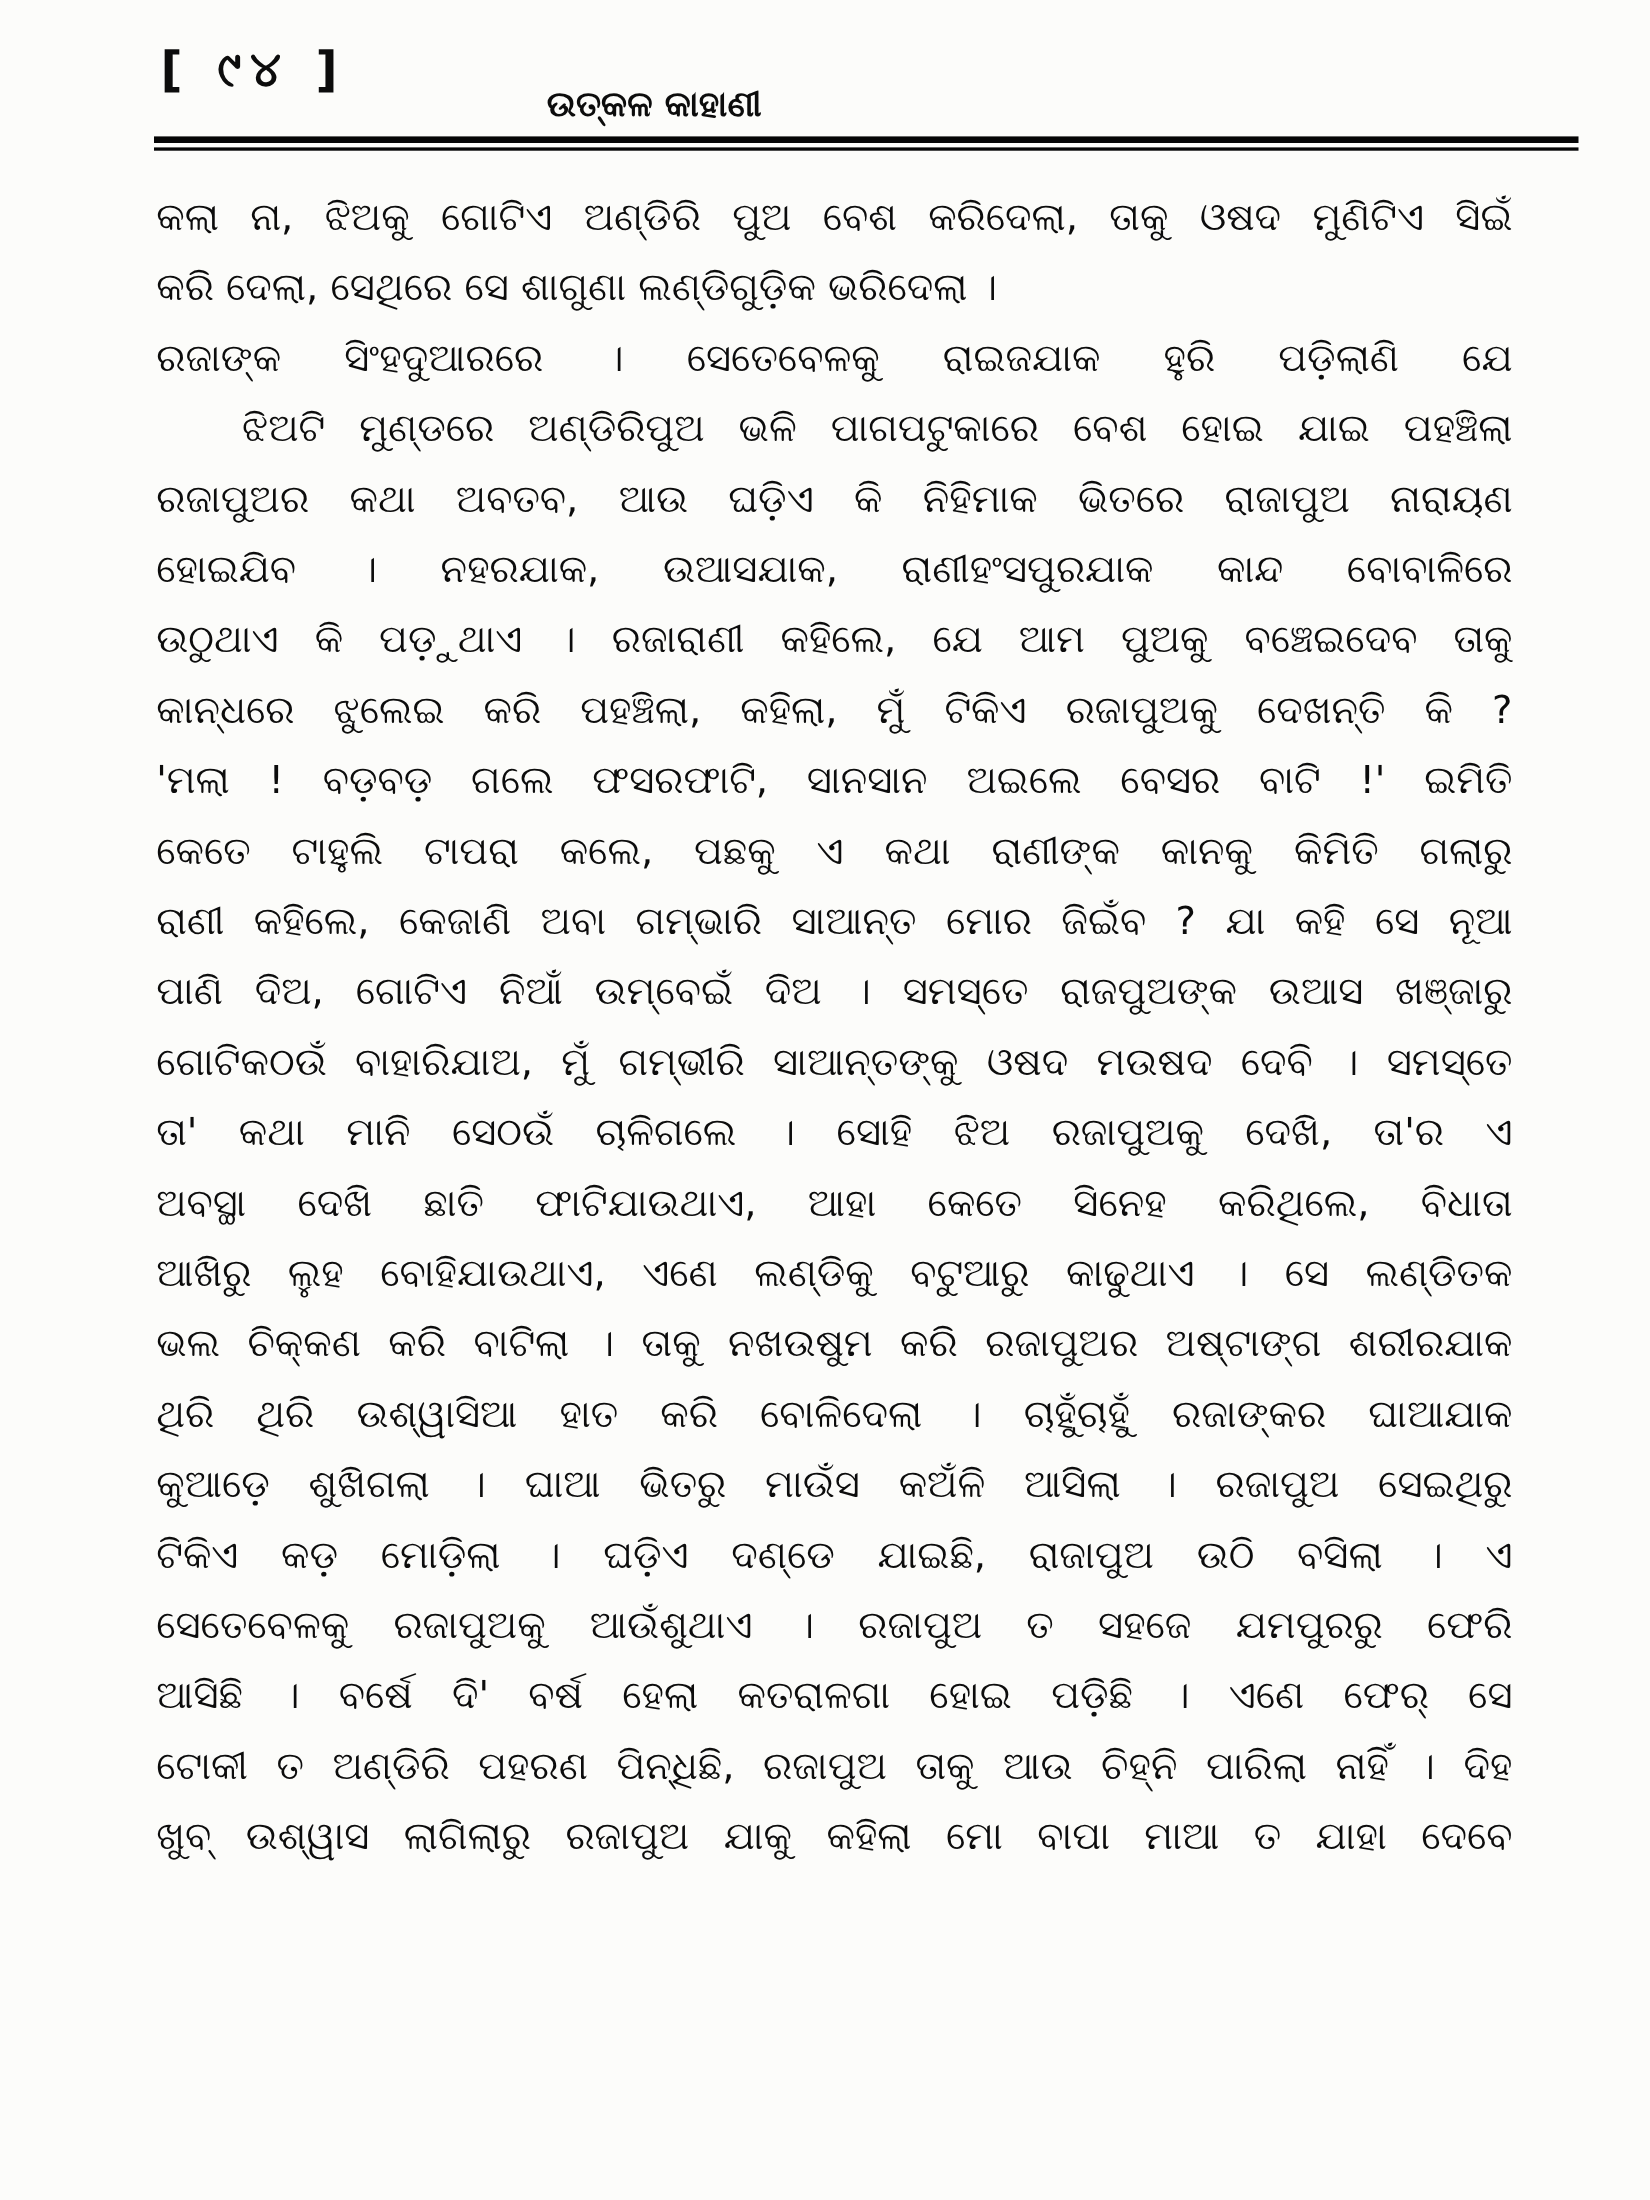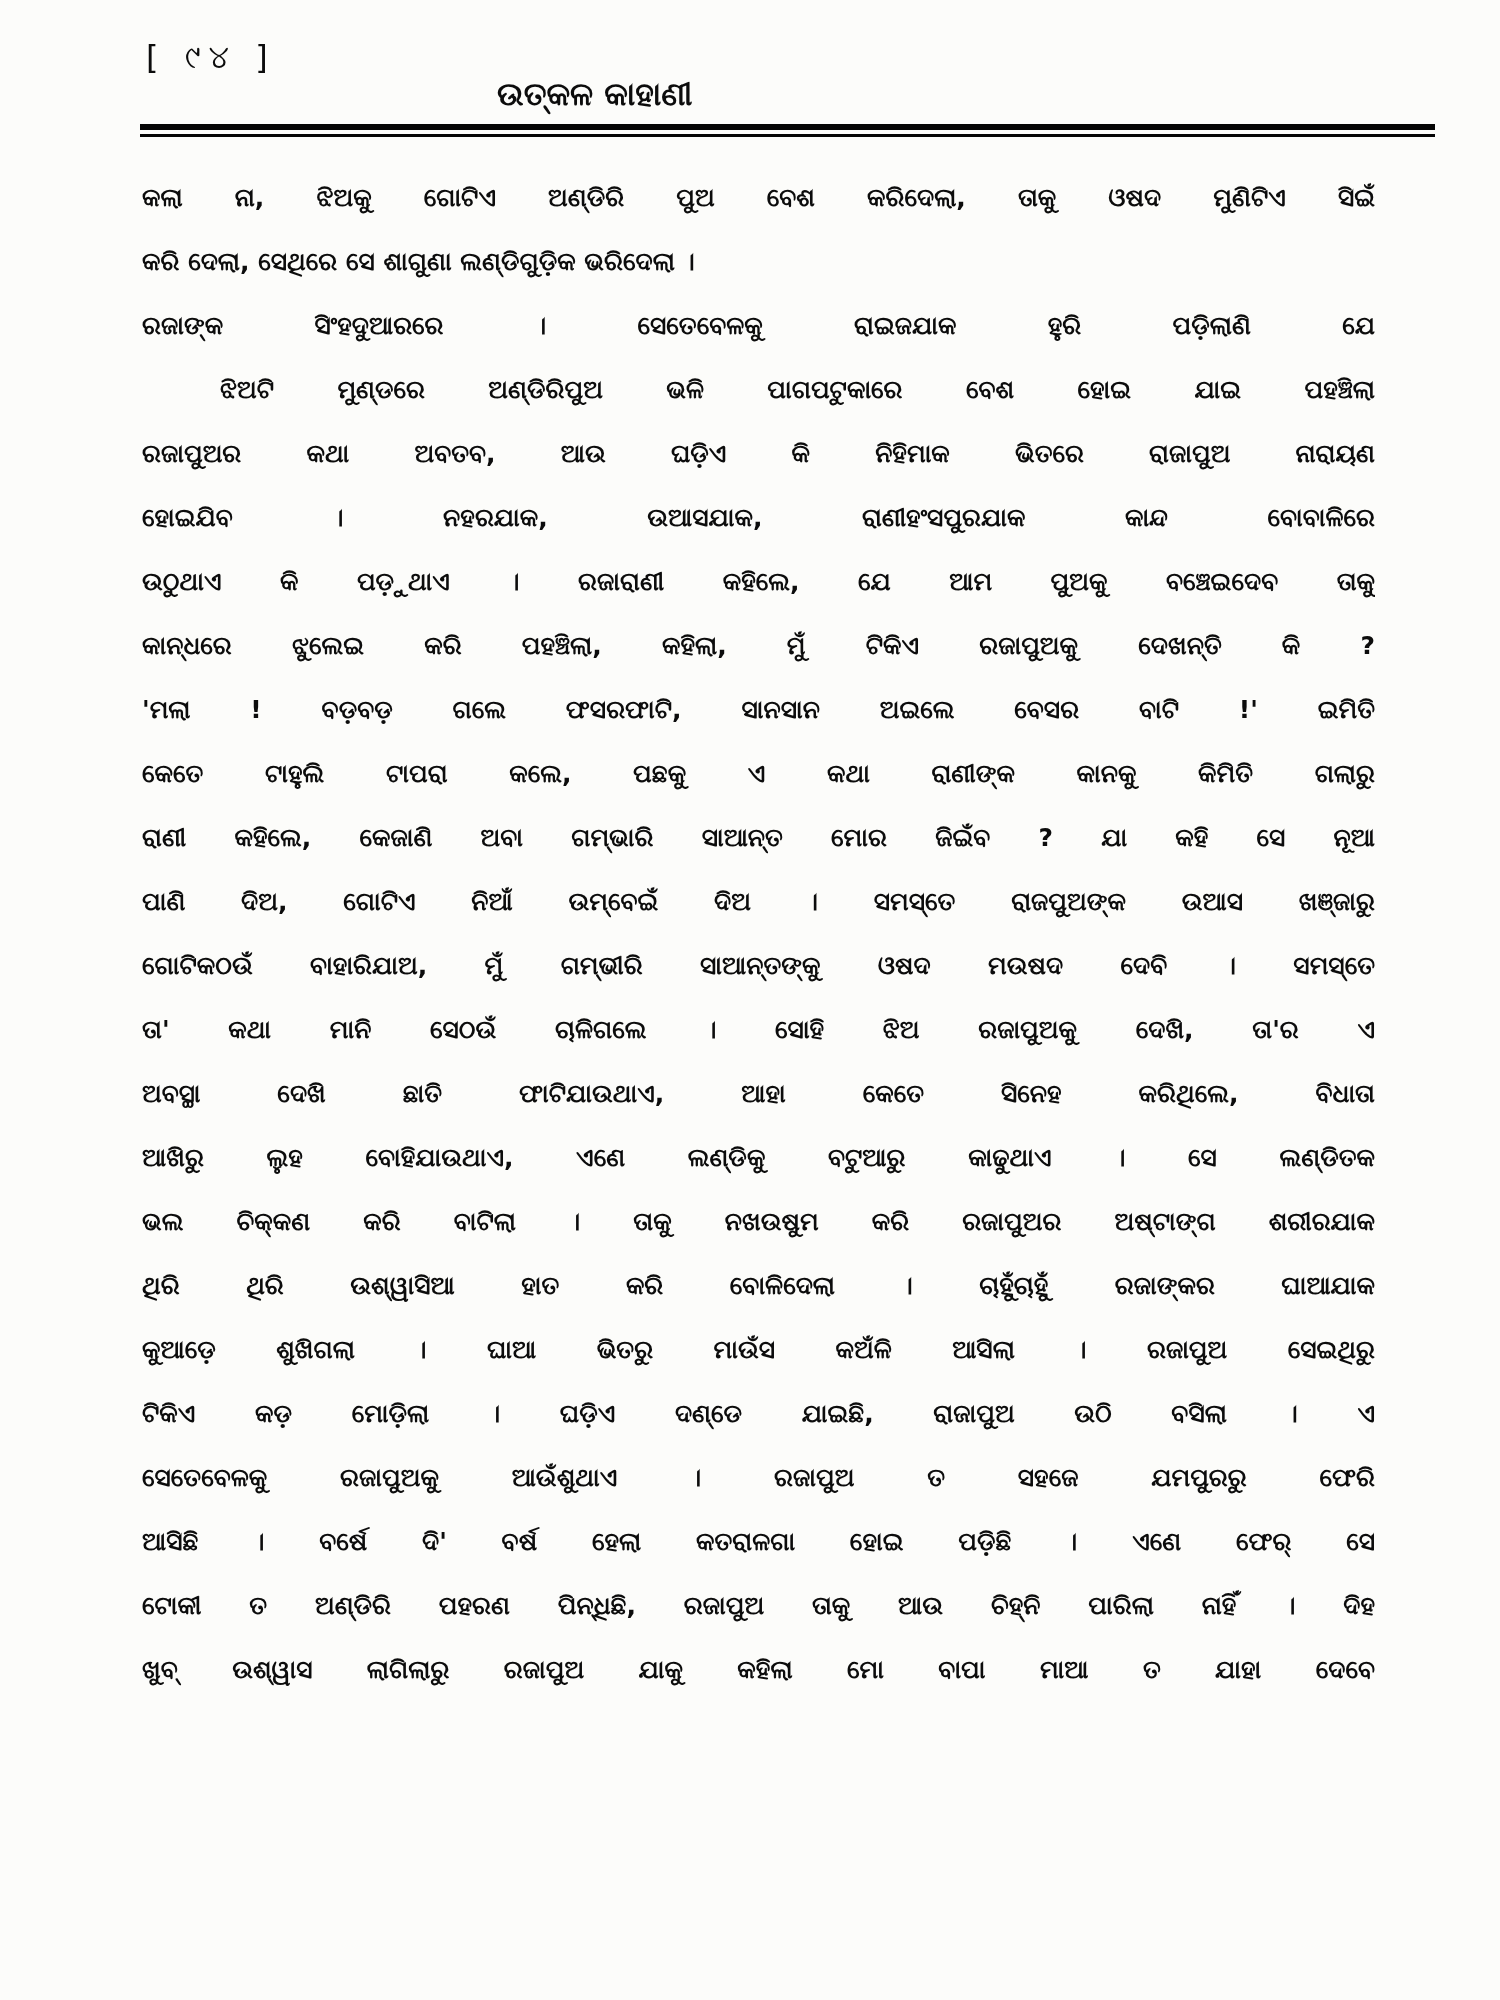--- a/index.html
+++ b/index.html
@@ -14,22 +14,22 @@
     margin: 0 auto;
     background: #fcfcfa;
     color: #0c0c0c;
     font-family: "DejaVu Sans", sans-serif;
     overflow: hidden;
   }
   .header-pagenum {
     position: absolute;
     left: 146px;
     top: 38px;
-    font-size: 32px;
-    font-weight: normal;
+    font-size: 44px;
+    font-weight: bold;
     letter-spacing: 8px;
     white-space: nowrap;
   }
   .header-title {
     position: absolute;
     left: 497px;
     top: 34px;
     font-size: 32px;
     font-weight: bold;
     white-space: nowrap;
@@ -51,22 +51,22 @@
     top: 166px;
     width: 1233px;
   }
   .paragraph {
     margin: 0;
     padding: 0;
   }
   .line {
     height: 64px;
     line-height: 64px;
-    font-size: 25px;
-    font-weight: bold;
+    font-size: 35px;
+    font-weight: normal;
     text-align: justify;
     text-align-last: justify;
     overflow: hidden;
     white-space: normal;
   }
   .line.end {
     text-align-last: left;
   }
   .line.indent {
     text-indent: 78px;

